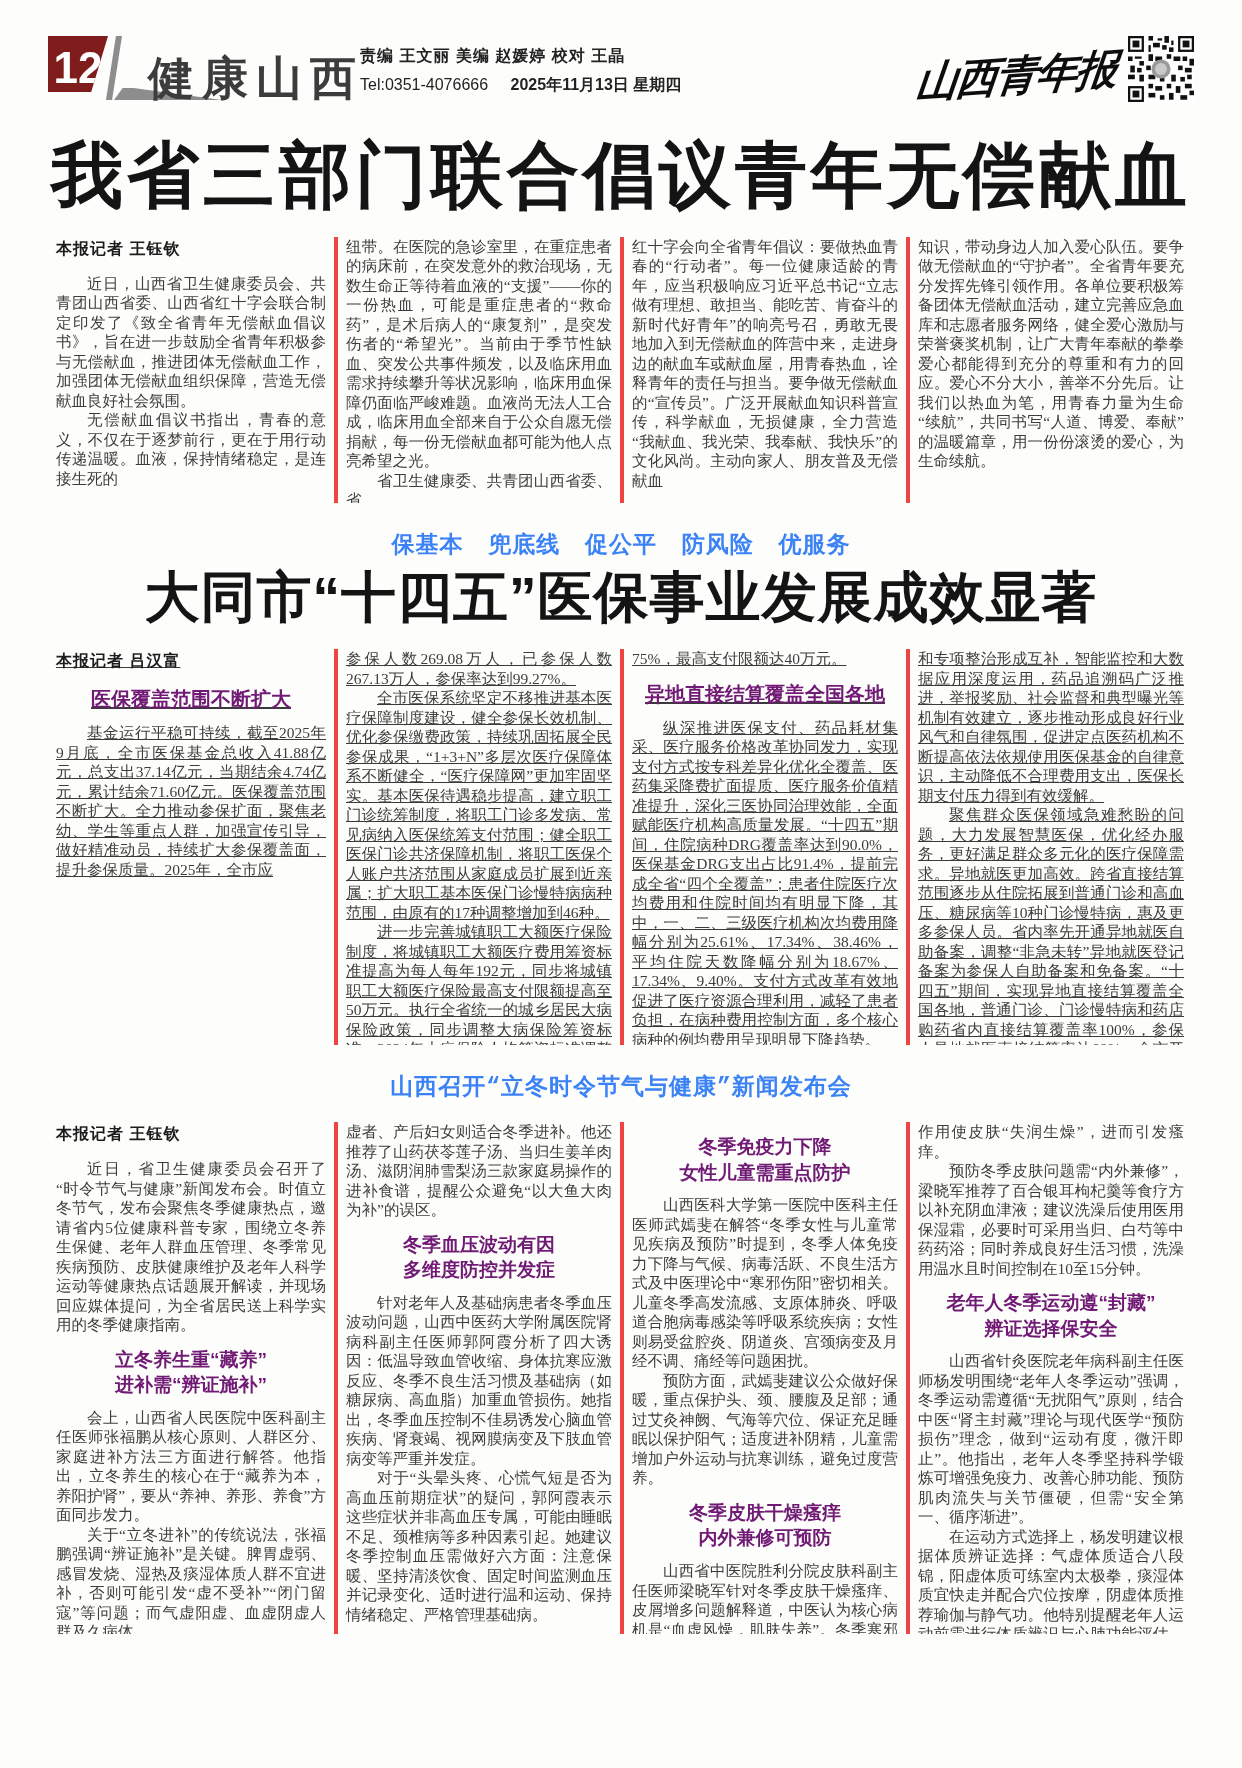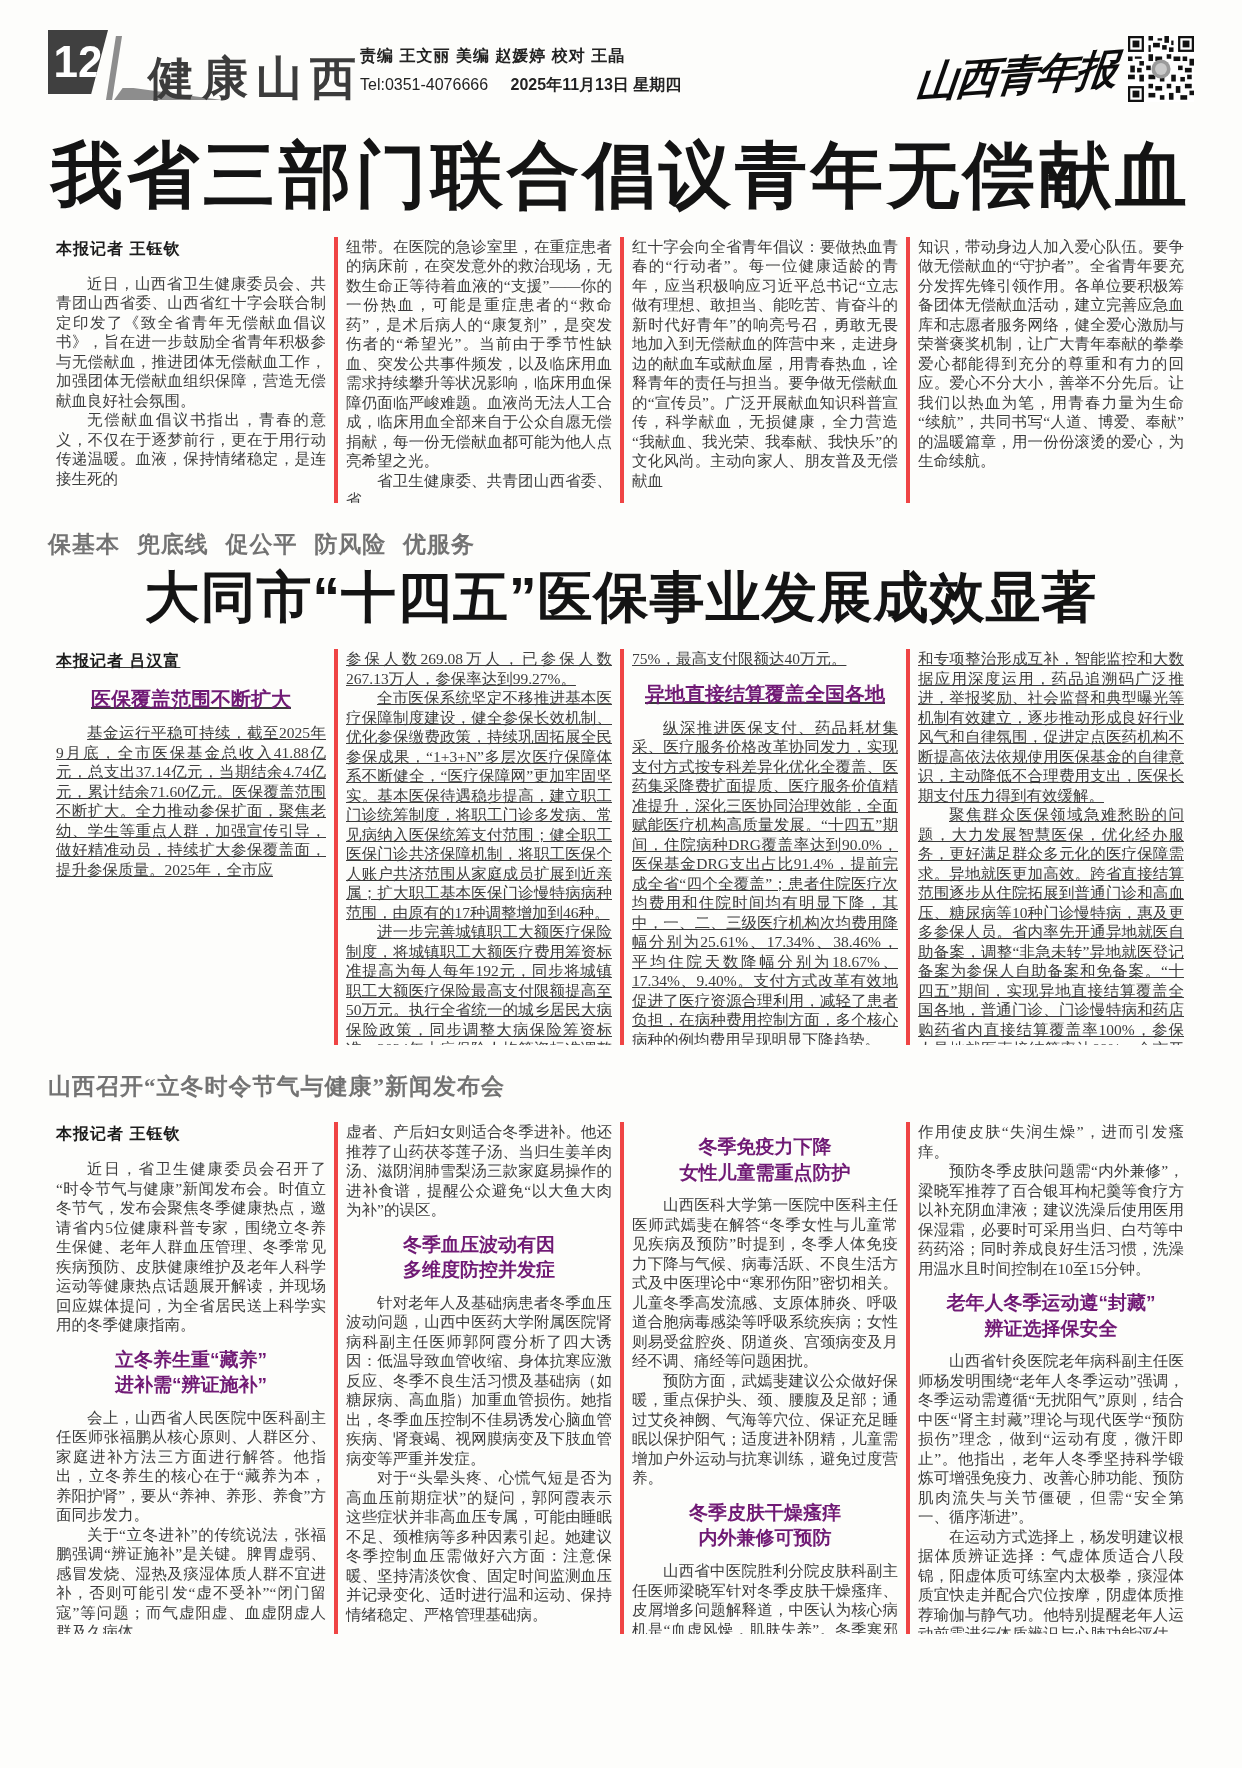--- a/index.html
+++ b/index.html
@@ -4,41 +4,41 @@
 <style>
   html,body{margin:0;padding:0;background:#e9e9e9;}
   .page{
     width:1242px;height:1768px;margin:0 auto;background:#fdfdfb;
     position:relative;overflow:hidden;box-sizing:border-box;
     padding:30px 48px 0;
     font-family:"Liberation Serif", serif;color:#3a3a3a;
   }
   
   .hdr{position:relative;height:88px;}
-  .pgblock{position:absolute;left:0;top:0;width:60px;height:64px;background:#404040;
+  .pgblock{position:absolute;left:0;top:6px;width:60px;height:56px;background:#7f1d1d;
     clip-path:polygon(0 0,100% 0,72% 100%,0 100%);}
   .pgblock .num{color:#fff;font-family:"Liberation Sans",sans-serif;font-weight:bold;
     font-size:44px;line-height:64px;text-align:center;display:block;}
   .pgtail{position:absolute;left:58px;top:6px;width:16px;height:64px;background:#8d8d8d;
     clip-path:polygon(62% 0,100% 0,38% 100%,0 100%);}
   .pgtail2{position:absolute;left:66px;top:58px;width:108px;height:12px;background:#8d8d8d;
     clip-path:polygon(8% 0,18% 0,100% 100%,0 100%);}
   .section-title{position:absolute;left:100px;top:18px;font-family:"Liberation Sans",sans-serif;
     font-weight:bold;font-size:46px;letter-spacing:8px;color:#3c3c3c;}
   .hdr-info{position:absolute;left:312px;top:16px;font-family:"Liberation Sans",sans-serif;color:#222;}
   .hdr-info .l1{font-weight:bold;font-size:16px;letter-spacing:1px;}
   .hdr-info .l2{font-size:16px;margin-top:8px;}
   .hdr-info .l2 .date{margin-left:18px;font-weight:bold;}
   .masthead{position:absolute;right:78px;top:18px;font-family:"DejaVu Serif",serif;
     font-weight:bold;font-style:italic;font-size:42px;color:#0d0d0d;
     transform:rotate(-4deg) skewX(-10deg);letter-spacing:-2px;white-space:nowrap;}
   .qr{position:absolute;right:0;top:4px;width:66px;height:70px;}
   
-  .kicker{font-family:Liberation Serif, serif;font-weight:bold;color:#737373;
-    font-size:23px;letter-spacing:1px;word-spacing:10px;}
+  .kicker{font-family:Liberation Mono, monospace;font-weight:bold;color:#3b82f6;
+    text-align:center;font-size:23px;letter-spacing:1px;word-spacing:10px;}
   .headline{font-family:"Liberation Sans",sans-serif;font-weight:bold;color:#141414;
     text-align:center;margin:0;line-height:1.15;}
   .a1 .headline{font-size:72px;letter-spacing:4px;margin-top:14px;}
   .a2 .headline,.a3 .headline{font-size:55px;letter-spacing:1px;margin-top:6px;}
   .cols{display:flex;margin-top:20px;}
   .col{flex:0 0 286px;box-sizing:border-box;padding:0 8px;overflow:hidden;}
   .col + .col{border-left:4px solid #ef4444;}
   .byline{font-family:"Liberation Sans",sans-serif;font-weight:bold;font-size:16px;
     color:#1c1c1c;margin:2px 0 14px;letter-spacing:1px;}
   .para{margin:0;font-size:15.5px;line-height:19.5px;text-align:justify;color:#3d3d3d;

